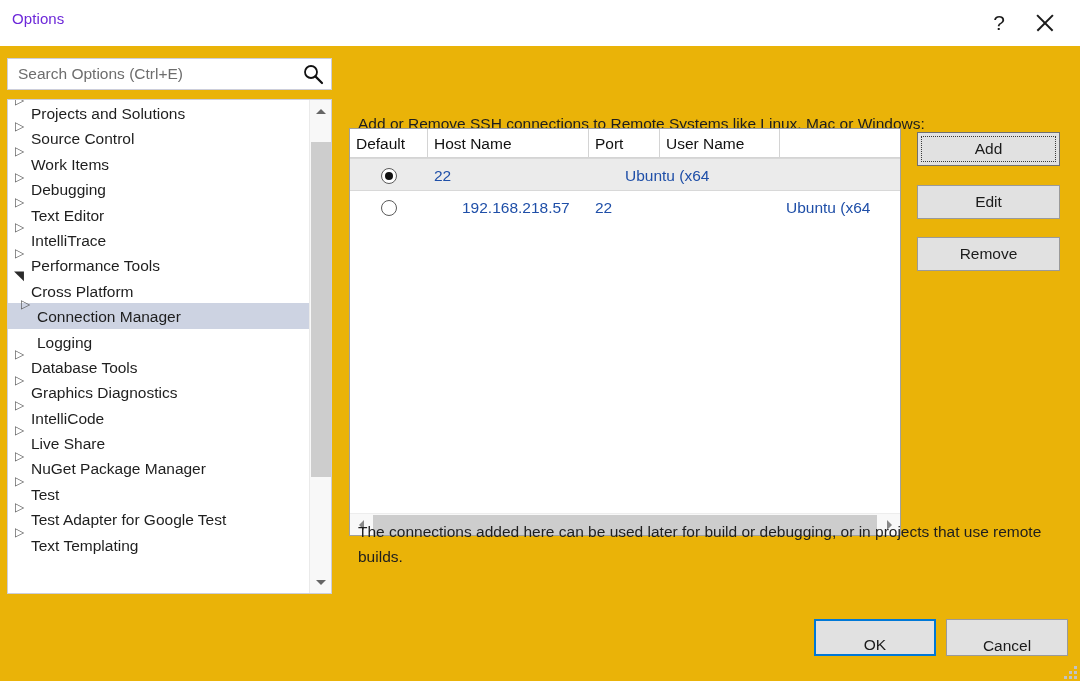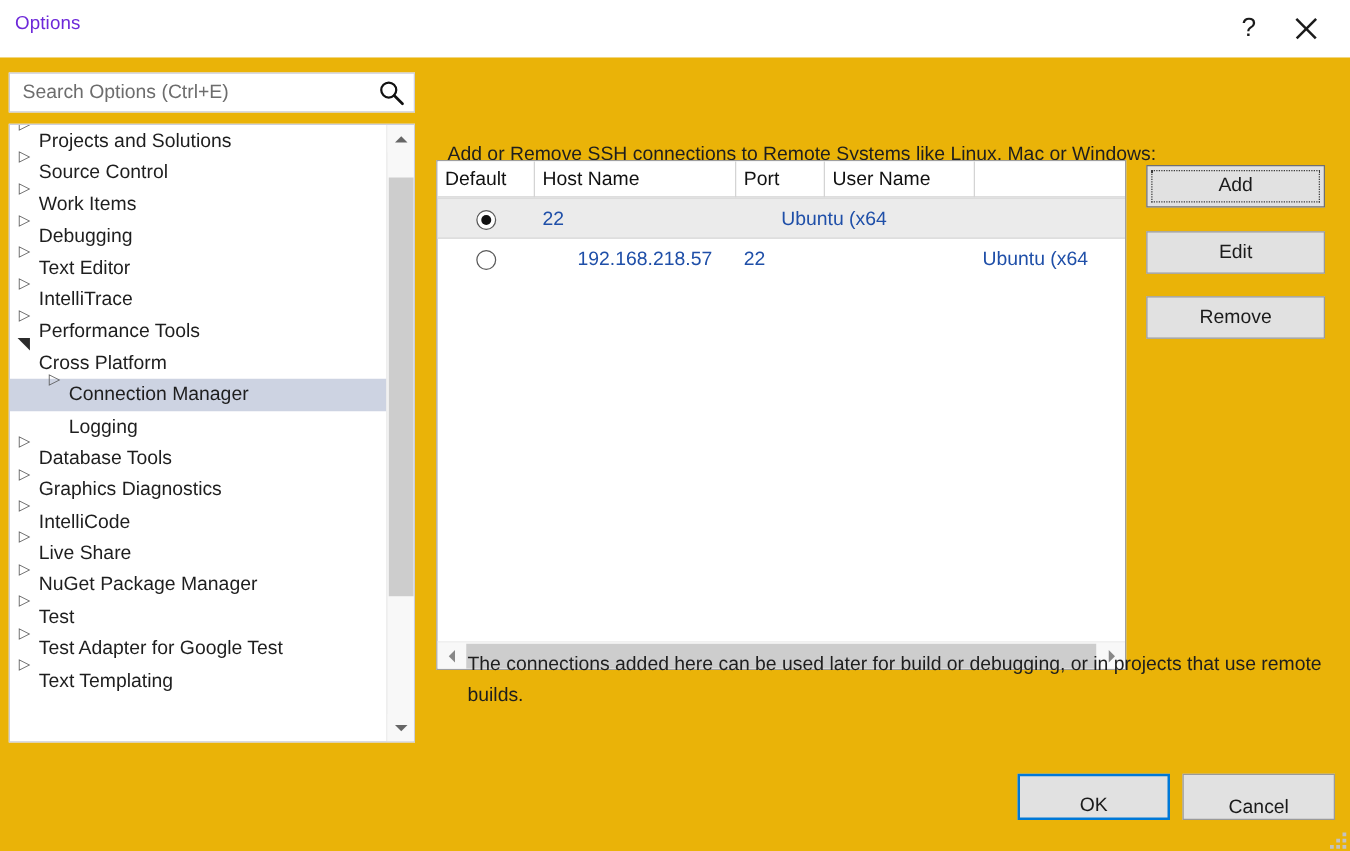--- a/index.html
+++ b/index.html
@@ -108,21 +108,21 @@
   .tree-item {
     position: relative;
     height: 25.4px;
     line-height: 25.4px;
     white-space: nowrap;
     font-size: 15.5px;
     color: #1e1e1e;
     padding-left: 8px;
     cursor: default;
   }
-  .tree-item.child { padding-left: 32px; }
+  .tree-item.child { padding-left: 14px; }
   .tree-item.selected {
     background: #cdd3e2;
     width: 305px;
   }
   .tw {
     display: inline-block;
     width: 15px;
     text-align: left;
     vertical-align: baseline;
   }
@@ -349,21 +349,20 @@
   }
 
   
   .footer-note {
     position: absolute;
     left: 358px; top: 473px;
     width: 700px;
     font-size: 15.5px;
     line-height: 25px;
     color: #1e1e1e;
-    margin-left: 16px;
   }
 
   
   .btn.dialog {
     position: absolute;
     top: 573px;
     width: 122px; height: 37px; align-items: flex-end;
   }
   .btn.dialog.ok {
     left: 814px;

